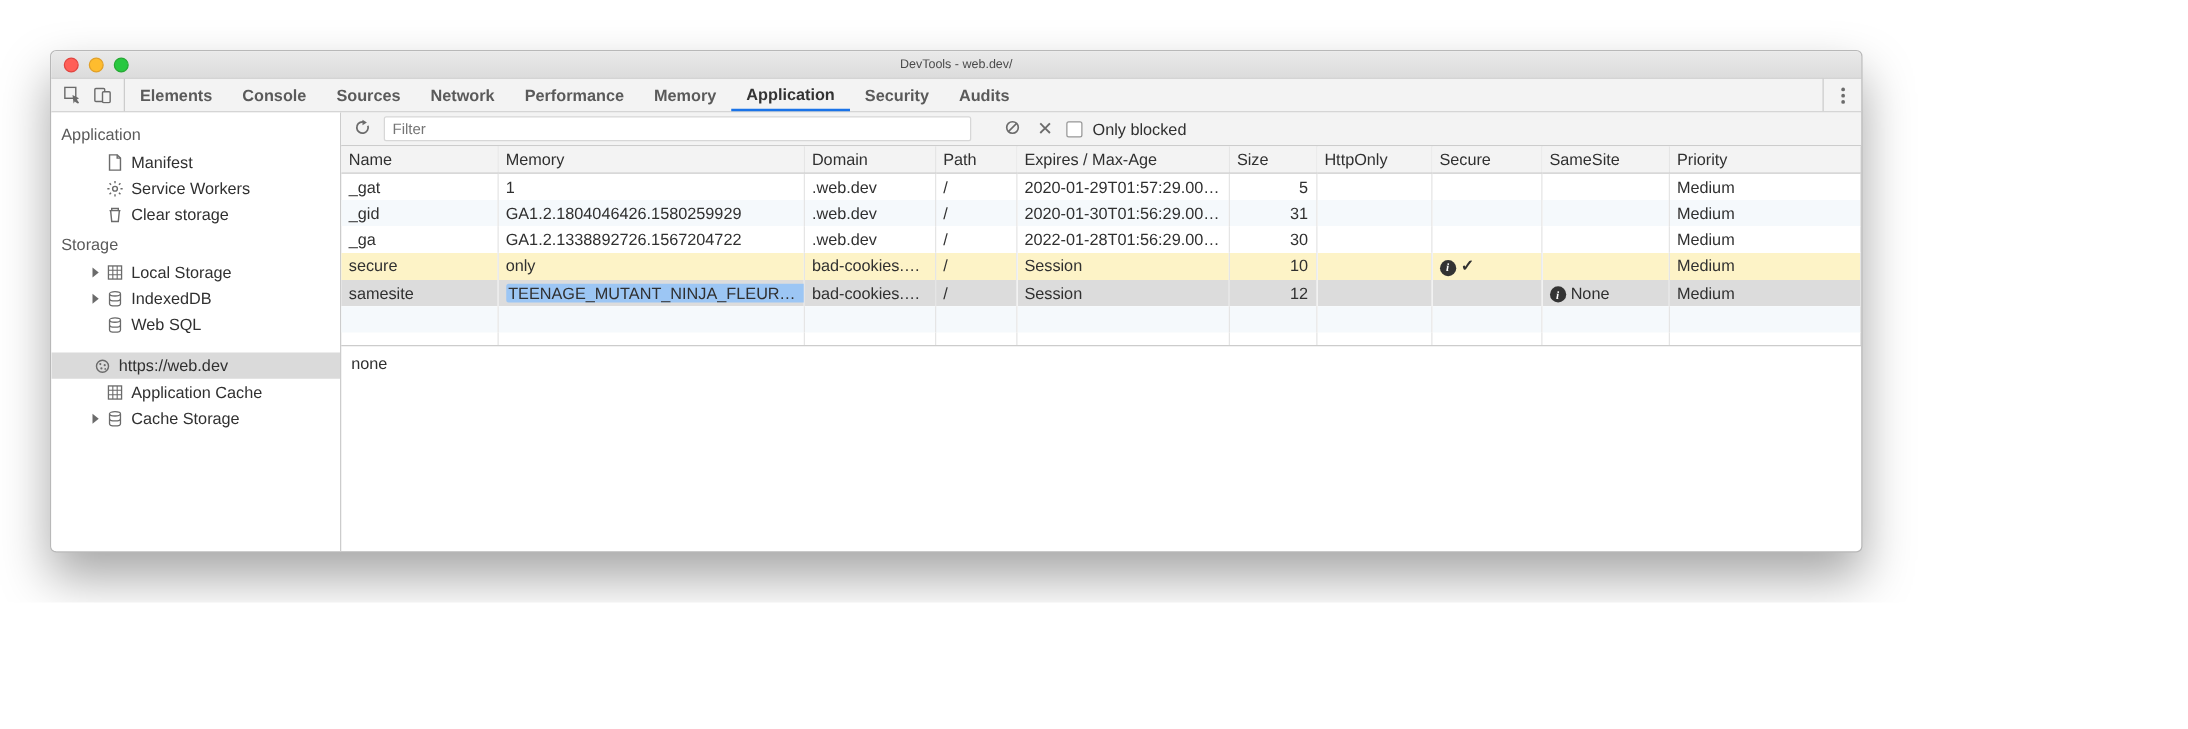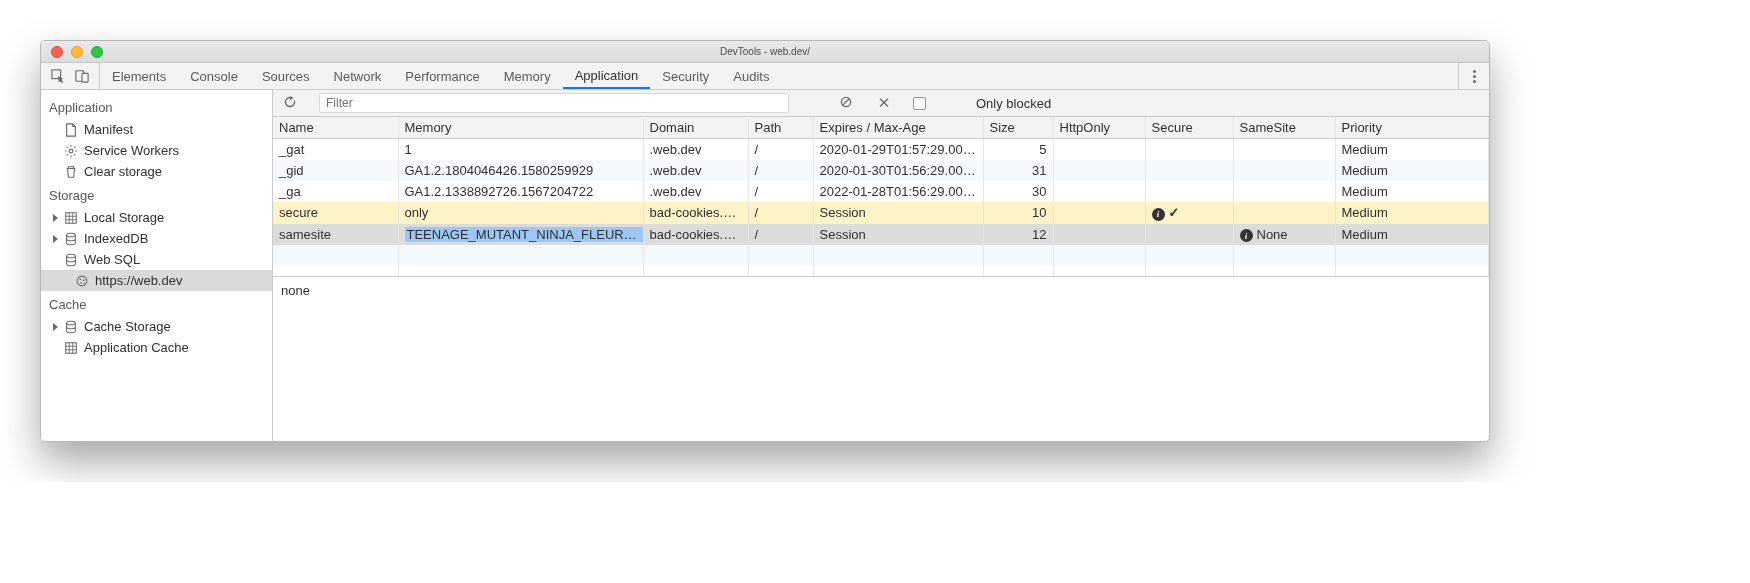--- a/index.html
+++ b/index.html
@@ -52,21 +52,21 @@
     display:flex;
     align-items:stretch;
   }
   .tabbar .left-tools {
     display:flex; align-items:center; gap:10px; padding:0 10px;
     border-right:1px solid #ccc;
   }
   .tabbar .tabs { display:flex; align-items:stretch; }
   .tabbar .tab {
     padding: 0 12px; display:flex; align-items:center;
-    color:#5a5a5a; font-size:13px; cursor:default;
+    color:#5a5a5a; font-size:13px; cursor:default;font-weight:bold;
   }
   .tabbar .tab.active {
     color:#333;
     border-bottom:2px solid #1a73e8;
   }
   .tabbar .spacer { flex:1; }
   .tabbar .right-tools {
     display:flex; align-items:center; padding:0 8px; border-left:1px solid #ccc;
   }
   .kebab { width:14px; display:flex; flex-direction:column; gap:2px; align-items:center;}
@@ -79,38 +79,38 @@
     overflow:auto; padding-top:4px;
   }
   .section-title {
     padding: 6px 8px 4px 8px; color:#5a5a5a; font-size:13px;
   }
   .tree-item {
     display:flex; align-items:center; gap:6px;
     padding: 2px 6px 2px 8px; font-size:13px; color:#303030;
     height:21px;
   }
-  .tree-item.child { padding-left: 12px; }
-  .tree-item.grandchild { padding-left: 34px; }
+  .tree-item.child { padding-left: 33px; }
+  .tree-item.grandchild { padding-left: 34px; margin-top: 12px; }
   .tree-item.selected { background:#dadada; }
   .tri {
     width:0;height:0;border-top:4px solid transparent;border-bottom:4px solid transparent;
     border-left:5px solid #6b6b6b; display:inline-block;
   }
   .tri.down {
     border-left:4px solid transparent;border-right:4px solid transparent;
     border-top:5px solid #6b6b6b; border-bottom:none;
   }
   .ic { width:14px; display:inline-flex; justify-content:center; color:#6b6b6b;}
   .main {
     flex:1; display:flex; flex-direction:column; min-width:0;
   }
   .toolbar {
     height:27px; border-bottom:1px solid #ccc; display:flex; align-items:center;
-    gap:20px; padding:0 8px; background:#f3f3f3;
+    gap:8px; padding:0 8px; background:#f3f3f3;
   }
   .filter {
     flex:0 0 470px;
     height:20px; border:1px solid #d7d7d7; background:#fff;
     font-size:12px; padding:0 6px; color:#303030; border-radius:2px;
   }
   .toolbar .gap { width:8px;}
   .toolbar .ic-btn { color:#6b6b6b; font-size:14px; width:18px; text-align:center;}
   .checkbox {
     width:13px;height:13px;border:1px solid #979797;border-radius:2px;background:#fff;display:inline-block;
@@ -279,62 +279,61 @@
             <svg class="icon" viewBox="0 0 16 16">
               <circle cx="8" cy="8" r="5.5" fill="none" stroke="#6b6b6b" stroke-width="1.3"></circle>
               <circle cx="6" cy="6" r="1" class="g6"></circle>
               <circle cx="10" cy="7" r="1" class="g6"></circle>
               <circle cx="7" cy="10" r="1" class="g6"></circle>
               <circle cx="10.5" cy="10.5" r="0.8" class="g6"></circle>
             </svg>
           </span>
           <span>https://web.dev</span>
         </div>
-        <div class="section-title">Cache</div>
+        <div class="tree-item child">
+          <span style="width:5px;display:inline-block"></span>
+          <span class="ic">
+            <svg class="icon" viewBox="0 0 16 16">
+              <rect x="2" y="2" width="12" height="12" fill="none" stroke="#6b6b6b" stroke-width="1.2"></rect>
+              <path d="M2 6h12M2 10h12M6 2v12M10 2v12" stroke="#6b6b6b" stroke-width="1"></path>
+            </svg>
+          </span>
+          <span>Application Cache</span>
+        </div>
         <div class="tree-item child">
           <span class="tri"></span>
           <span class="ic">
             <svg class="icon" viewBox="0 0 16 16">
               <ellipse cx="8" cy="3.5" rx="5" ry="2" fill="none" stroke="#6b6b6b" stroke-width="1.2"></ellipse>
               <path d="M3 3.5v9c0 1.1 2.2 2 5 2s5-.9 5-2v-9" fill="none" stroke="#6b6b6b" stroke-width="1.2"></path>
               <path d="M3 8c0 1.1 2.2 2 5 2s5-.9 5-2" fill="none" stroke="#6b6b6b" stroke-width="1.2"></path>
             </svg>
           </span>
           <span>Cache Storage</span>
-        </div>
-        <div class="tree-item child">
-          <span style="width:5px;display:inline-block"></span>
-          <span class="ic">
-            <svg class="icon" viewBox="0 0 16 16">
-              <rect x="2" y="2" width="12" height="12" fill="none" stroke="#6b6b6b" stroke-width="1.2"></rect>
-              <path d="M2 6h12M2 10h12M6 2v12M10 2v12" stroke="#6b6b6b" stroke-width="1"></path>
-            </svg>
-          </span>
-          <span>Application Cache</span>
         </div>
       </div>
 
     <div class="main">
       <div class="toolbar">
         <span class="ic-btn">
           <svg class="icon" viewBox="0 0 16 16">
               <path d="M8 2a6 6 0 1 0 5.7 4.2l-1.5.5A4.4 4.4 0 1 1 8 3.6V6l4-2.5L8 1z" class="g6"></path>
             </svg>
         </span>
         <input class="filter" placeholder="Filter" style="">
         <span class="gap"></span>
         <span class="ic-btn">
           <svg class="icon" viewBox="0 0 16 16">
               <circle cx="8" cy="8" r="5.3" fill="none" stroke="#6b6b6b" stroke-width="1.5"></circle>
               <line x1="4" y1="12" x2="12" y2="4" stroke="#6b6b6b" stroke-width="1.5"></line>
             </svg>
         </span>
         <span class="ic-btn" style="font-size:15px;">✕</span>
         <span class="checkbox"></span>
-        <span style="font-size:13px;margin-left:30px;">Only blocked</span>
+        <span style="font-size:13px;">Only blocked</span>
       </div>
 
       <div class="tbl-wrap">
         <table class="cookies">
           <colgroup>
             <col style="width:125px">
               <col style="width:245px">
               <col style="width:105px">
             <col style="width:65px">
               <col style="width:170px">

